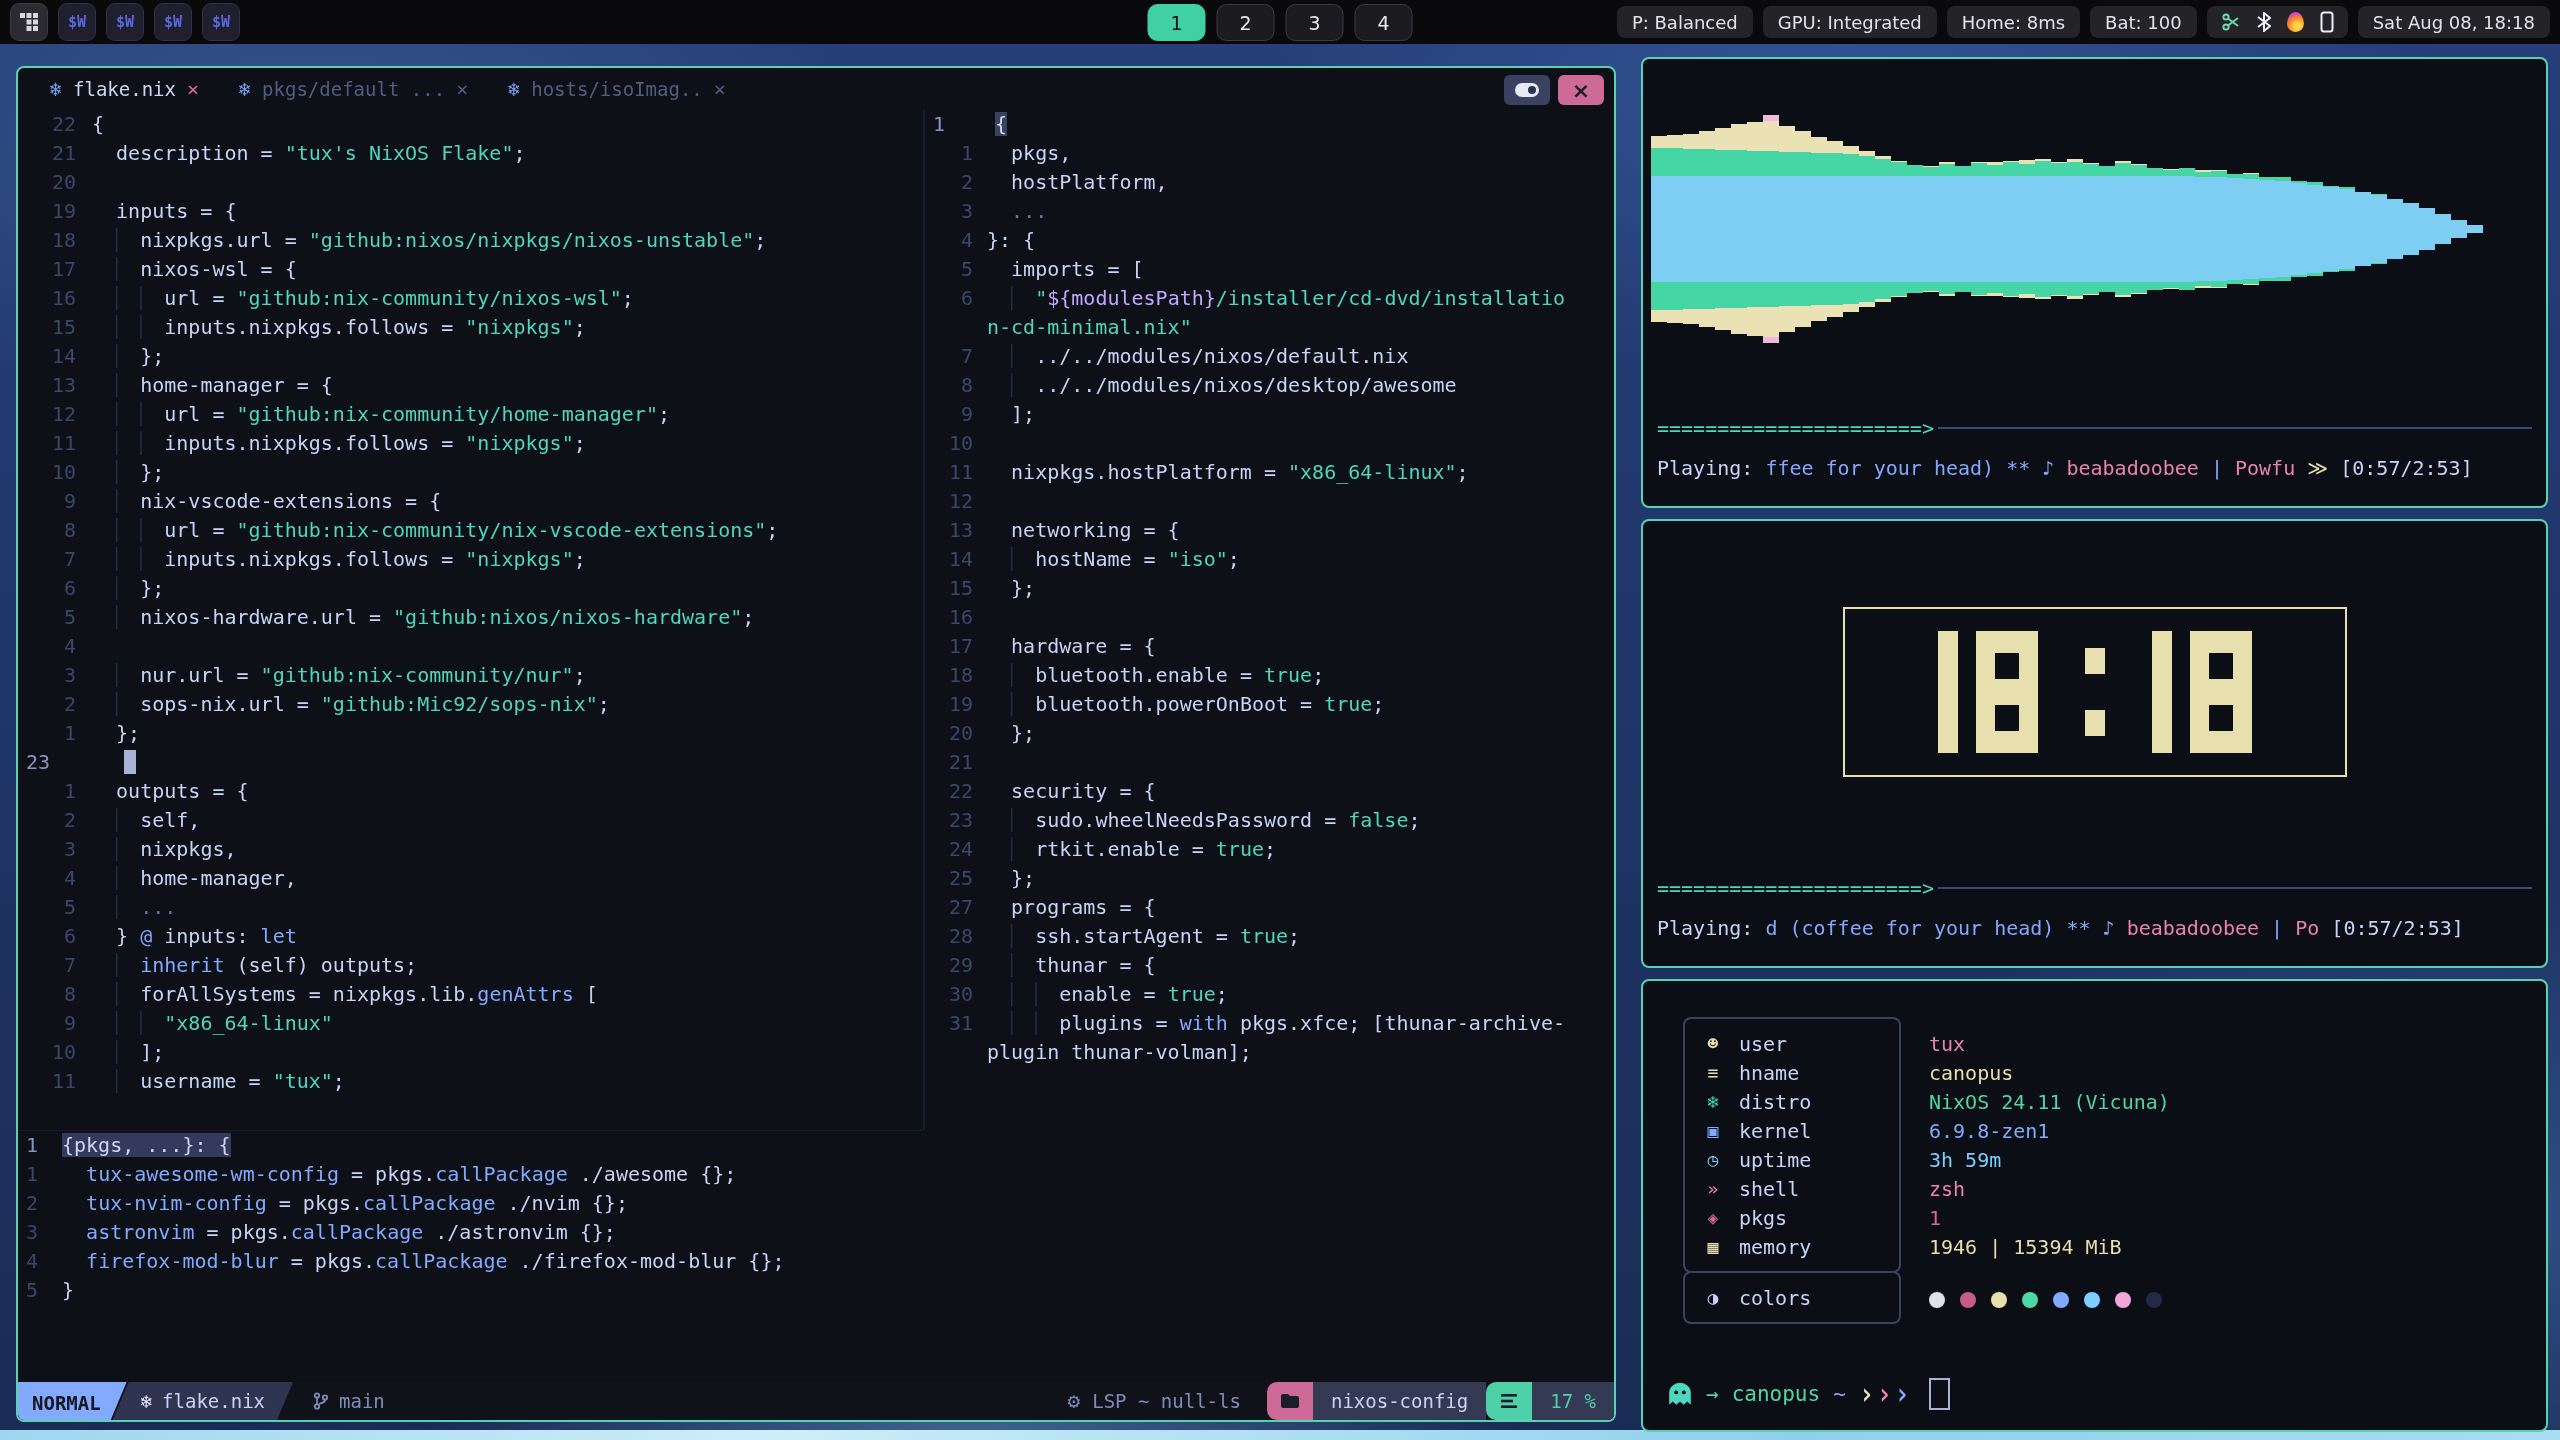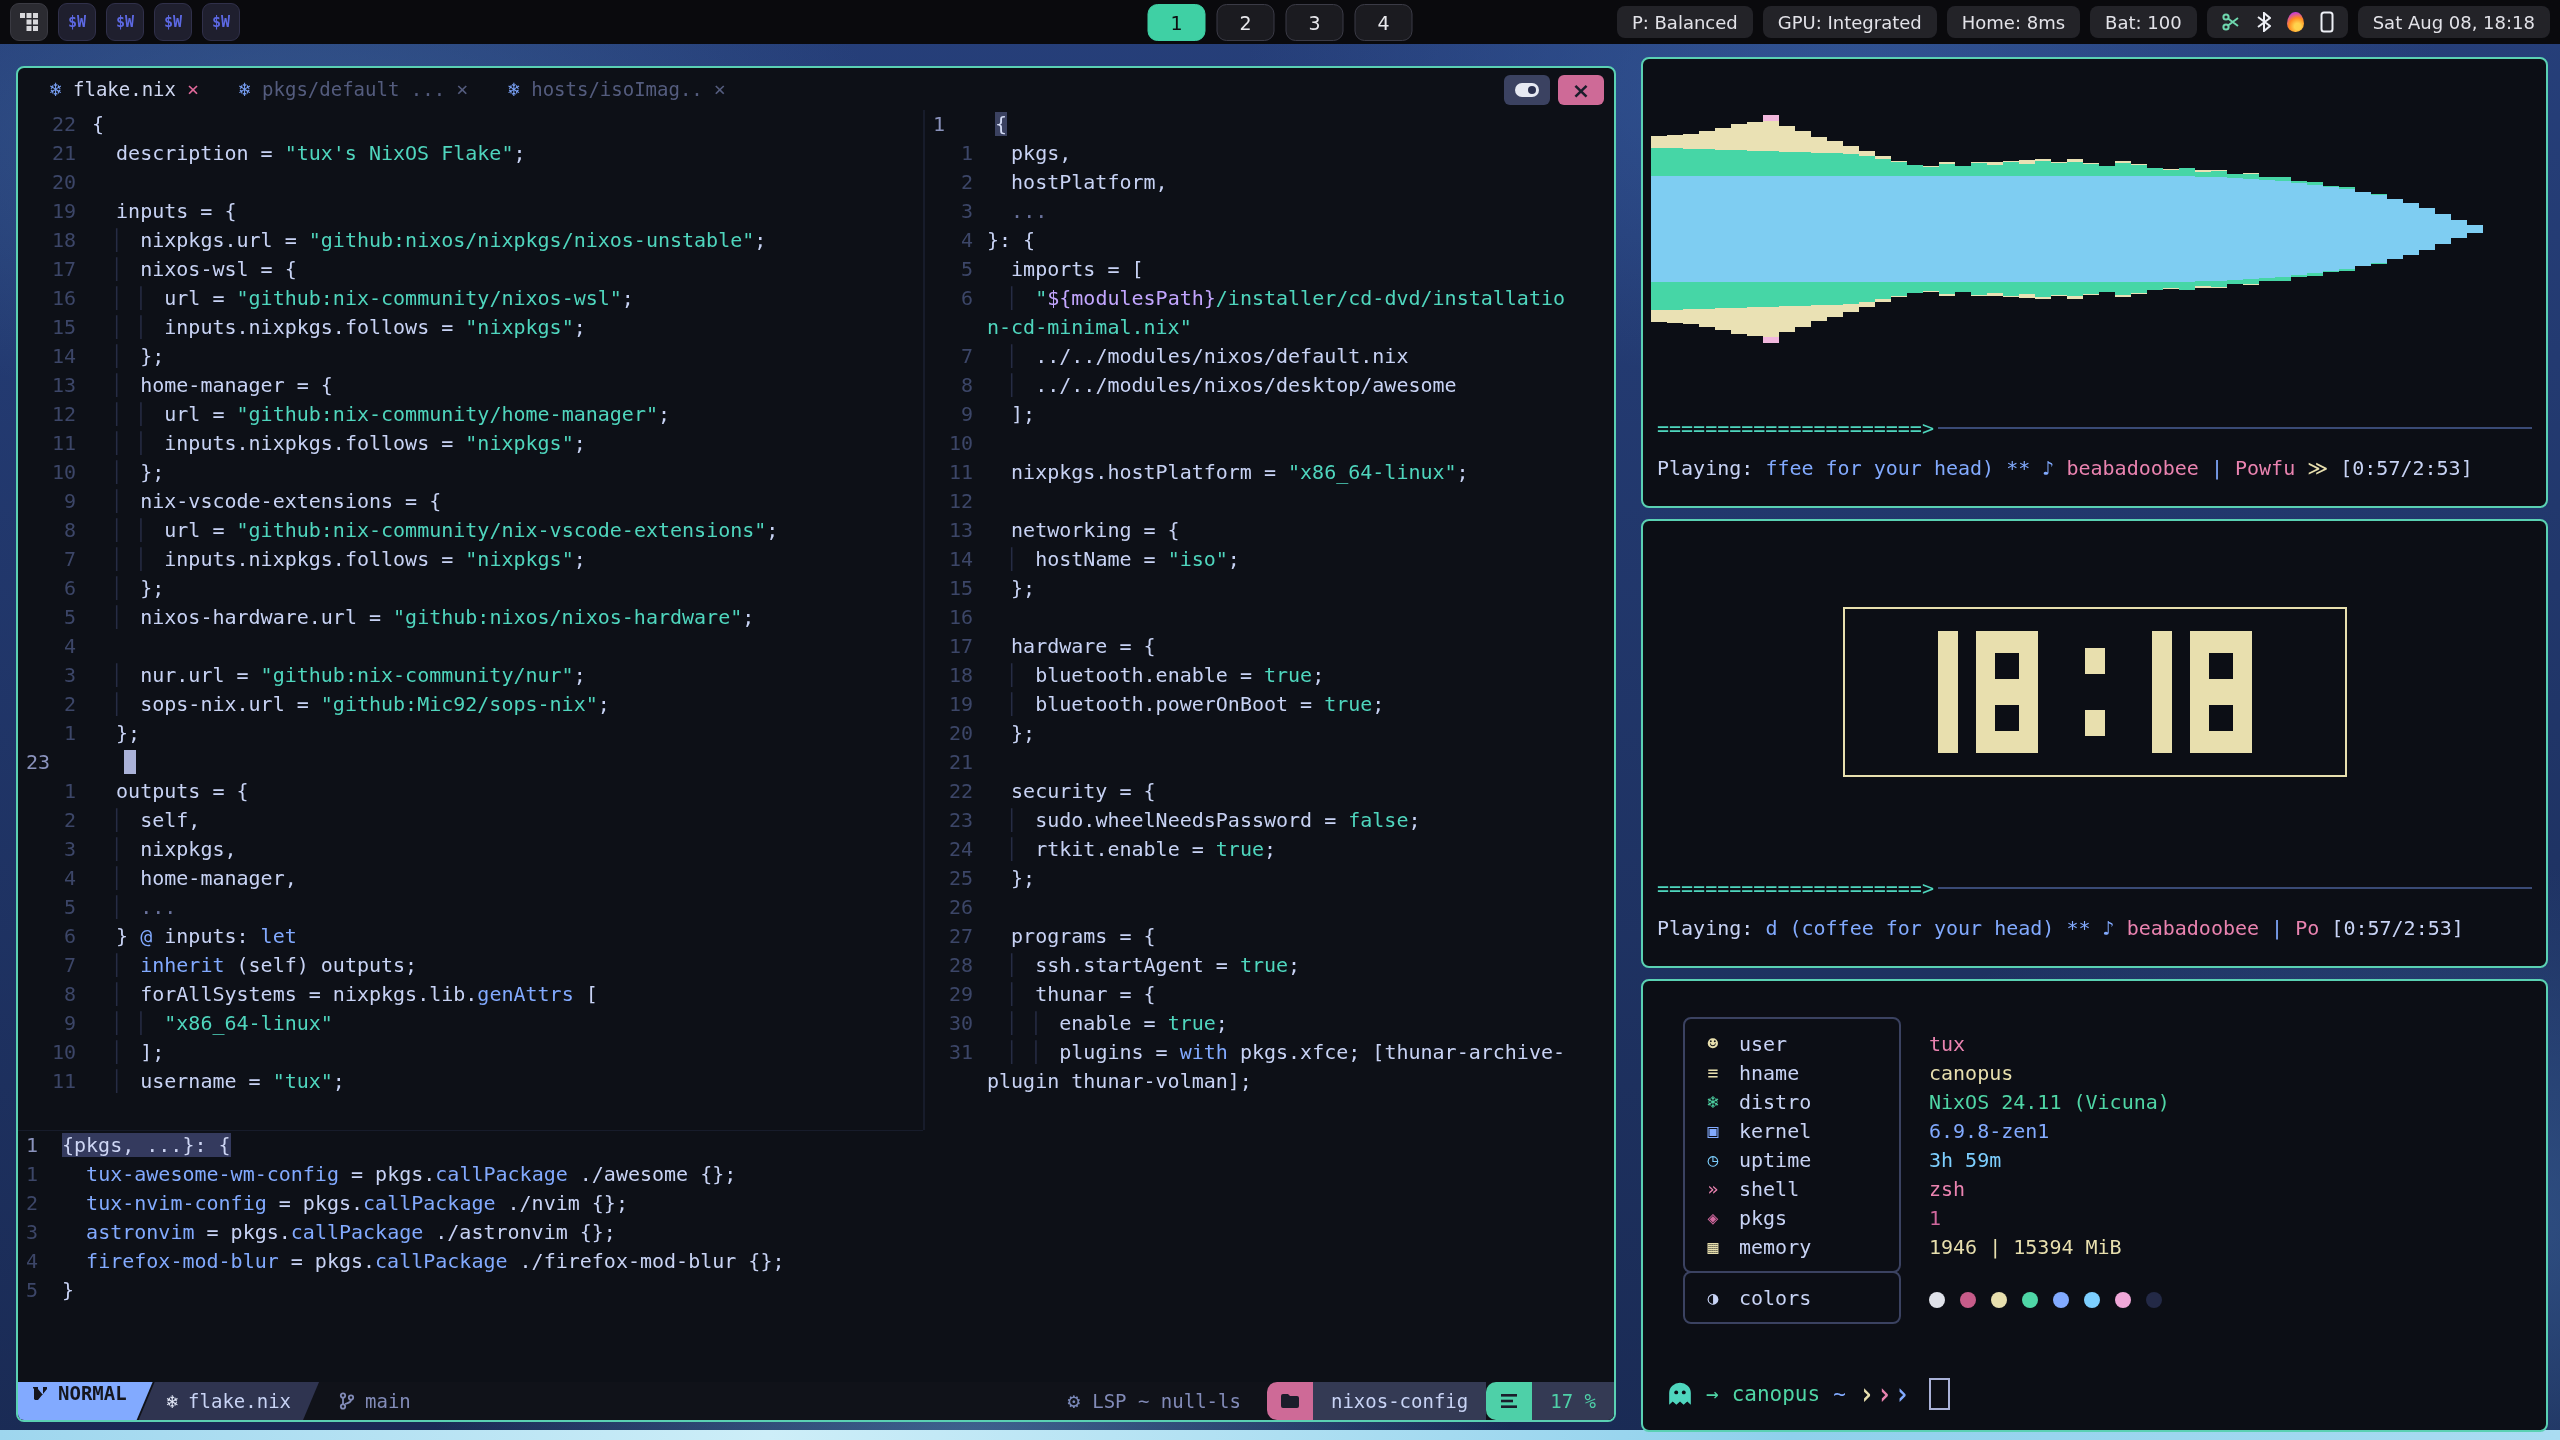--- a/index.html
+++ b/index.html
@@ -67,21 +67,21 @@
   .d2{color:#262c44}
   .pk{color:#ea83b0}.y{color:#e8dfae}.g{color:#4fd6a6}.s{color:#7dcfff}.m{color:#d0679d}
   .c{background:#aab2d8;color:#12141c}
   .cb{background:#3b4261;color:#d5ddf6}
   .h{background:#343a5e;color:#ced6f4}
 
   
   #statusline{position:absolute;left:0;bottom:0;right:0;height:38px;background:#101219;
     display:flex;align-items:stretch;font:19px "DejaVu Sans Mono",monospace;}
   .sl-mode{background:#82aaff;color:#15161e;font-weight:bold;display:flex;align-items:center;gap:10px;
-    padding:0 26px 16px 14px;clip-path:polygon(0 0,100% 0,calc(100% - 16px) 100%,0 100%);}
+    padding:0 26px 16px 14px;clip-path:polygon(0 0,100% 0,calc(100% - 16px) 100%,0 100%);flex-direction:column;}
   .sl-file{background:#2f3450;color:#c8d3f5;display:flex;align-items:center;gap:10px;
     padding:0 28px;margin-left:-14px;clip-path:polygon(16px 0,100% 0,calc(100% - 16px) 100%,0 100%);}
   .sl-file .snow{color:#e6ebfa;}
   .sl-branch{color:#828bb8;display:flex;align-items:center;gap:10px;padding:0 20px;}
   .sl-right{margin-left:auto;display:flex;align-items:stretch;}
   .sl-lsp{color:#828bb8;display:flex;align-items:center;gap:12px;padding-right:26px;}
   .sl-lsp .gear{color:#7a88b8;font-size:21px;}
   .sl-cap{width:46px;display:flex;align-items:center;justify-content:center;border-radius:10px 0 0 10px;}
   .cap-pink{background:#ce6a97;}
   .cap-teal{background:#4ed0a8;}
@@ -279,21 +279,20 @@
         <div class="line"><span class="gut">16</span><span class="code-text"></span></div>
         <div class="line"><span class="gut">17</span><span class="code-text"><span class="w">  hardware = {</span></span></div>
         <div class="line"><span class="gut">18</span><span class="code-text"><span class="w">  </span><span class="d2">▏</span><span class="w"> bluetooth.enable = </span><span class="t">true</span><span class="w">;</span></span></div>
         <div class="line"><span class="gut">19</span><span class="code-text"><span class="w">  </span><span class="d2">▏</span><span class="w"> bluetooth.powerOnBoot = </span><span class="t">true</span><span class="w">;</span></span></div>
         <div class="line"><span class="gut">20</span><span class="code-text"><span class="w">  };</span></span></div>
         <div class="line"><span class="gut">21</span><span class="code-text"></span></div>
         <div class="line"><span class="gut">22</span><span class="code-text"><span class="w">  security = {</span></span></div>
         <div class="line"><span class="gut">23</span><span class="code-text"><span class="w">  </span><span class="d2">▏</span><span class="w"> sudo.wheelNeedsPassword = </span><span class="t">false</span><span class="w">;</span></span></div>
         <div class="line"><span class="gut">24</span><span class="code-text"><span class="w">  </span><span class="d2">▏</span><span class="w"> rtkit.enable = </span><span class="t">true</span><span class="w">;</span></span></div>
         <div class="line"><span class="gut">25</span><span class="code-text"><span class="w">  };</span></span></div>
-        <div class="line"><span class="gut">26</span><span class="code-text"></span></div>
         <div class="line"><span class="gut">27</span><span class="code-text"><span class="w">  programs = {</span></span></div>
         <div class="line"><span class="gut">28</span><span class="code-text"><span class="w">  </span><span class="d2">▏</span><span class="w"> ssh.startAgent = </span><span class="t">true</span><span class="w">;</span></span></div>
         <div class="line"><span class="gut">29</span><span class="code-text"><span class="w">  </span><span class="d2">▏</span><span class="w"> thunar = {</span></span></div>
         <div class="line"><span class="gut">30</span><span class="code-text"><span class="w">  </span><span class="d2">▏</span><span class="w"> </span><span class="d2">▏</span><span class="w"> enable = </span><span class="t">true</span><span class="w">;</span></span></div>
         <div class="line"><span class="gut">31</span><span class="code-text"><span class="w">  </span><span class="d2">▏</span><span class="w"> </span><span class="d2">▏</span><span class="w"> plugins = </span><span class="b">with</span><span class="w"> pkgs.xfce; [thunar-archive-</span></span></div>
         <div class="line"><span class="gut"></span><span class="code-text"><span class="w">plugin thunar-volman];</span></span></div>
       </div>
   </div>
   <div id="ed-bottom" class="code">
       <div class="line"><span class="gut cur">1</span><span class="code-text"><span class="h">{pkgs, ...}: {</span></span></div>

